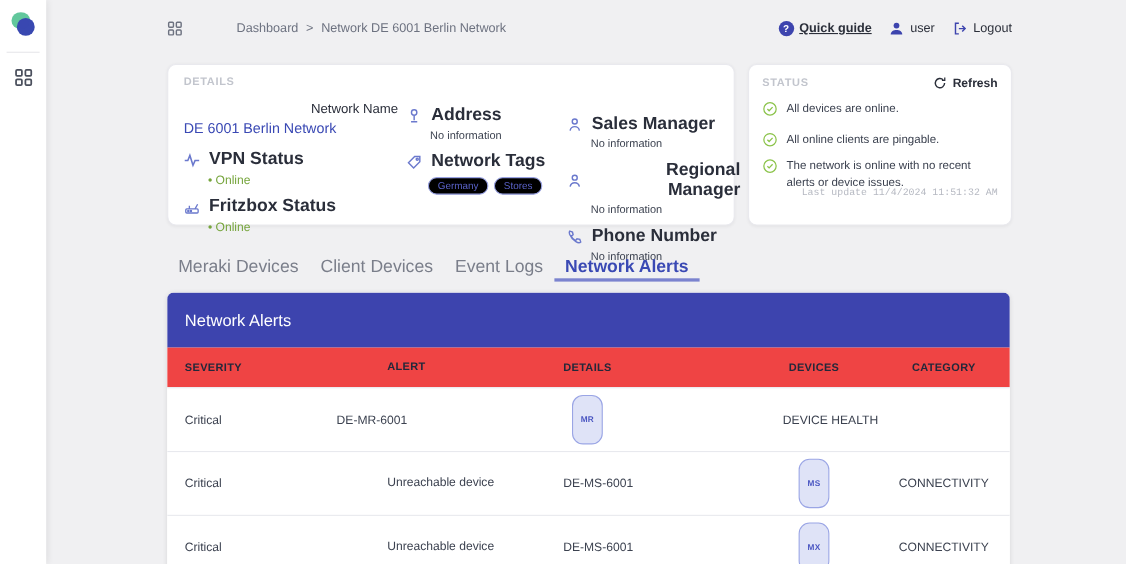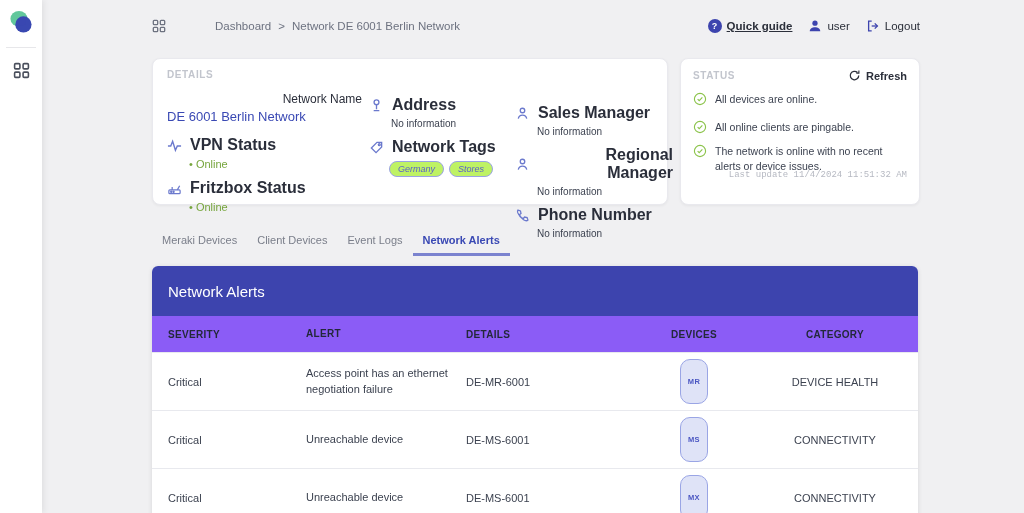--- a/index.html
+++ b/index.html
@@ -54,57 +54,57 @@
   .nn-label { font-size:12px; font-weight:400; color:#2a2e3a;text-align:right; }
   .nn-value { font-size:13px; font-weight:400; color:#3a49b4; margin-top:3px; }
   .field { margin-bottom:9px; }
   .field-head { display:flex; align-items:center; gap:8px; }
   .field-icon { color:#6b79cd; flex:0 0 auto; }
   .field-label { font-size:16px; font-weight:700; color:#2a2e3a;text-align:right; }
   .field-value { font-size:10px; color:#3c4250; margin:4px 0 0 22px; }
   .status-online { font-size:11px; color:#76a53c; margin:4px 0 0 22px; }
   .tags-row { display:flex; gap:5px; margin:5px 0 0 20px; }
   .tag-pill {
-    font-size:9px; color:#5a62c8; background:#bef264; border:1px solid #9aa3e3;
-    border-radius:9px; padding:2px 8px; cursor:pointer;font-style:italic;
+    font-size:9px; color:#5a62c8; background:#000000; border:1px solid #9aa3e3;
+    border-radius:9px; padding:2px 8px; cursor:pointer;
   }
   .vpn-block { margin-top:12px; }
 
   .status-card { left:680px; top:58px; width:240px; height:147px; padding:10px 12px; }
   .status-head { display:flex; align-items:center; justify-content:space-between; }
   .refresh-btn { display:flex; align-items:center; gap:5px; font-size:11px; font-weight:600; color:#2b2f3a; cursor:pointer; }
   .status-items { margin-top:9px; }
   .status-item { display:flex; align-items:flex-start; gap:8px; margin-bottom:9px; }
   .status-item .txt { font-size:10.5px; line-height:1.35; color:#3c4250; padding-top:1px; }
   .check-ic { flex:0 0 auto; margin-top:1px; }
   .last-update { position:absolute; right:12px; bottom:24px; font-size:9px; color:#b6b9c2;font-family:Liberation Mono, monospace; }
 
   
   .tabs { position:absolute; left:152px; top:230px; display:flex; height:26px; }
   .tab {
-    padding:4px 10px; font-size:11px; color:#7a7e8a; cursor:pointer;
+    padding:4px 10px; font-size:16px; color:#7a7e8a; cursor:pointer;
     border-bottom:3px solid transparent; white-space:nowrap;
   }
   .tab.active { color:#3a49b4; font-weight:700; border-bottom-color:#7b83cf; }
 
   
   .panel {
     position:absolute; left:152px; top:266px; width:766px;
     border-radius:6px; overflow:hidden; background:#fff;
     box-shadow:0 1px 5px rgba(0,0,0,.10);
   }
   .panel-banner {
     height:50px; background:var(--primary,#3d44ae); color:#fff;
     display:flex; align-items:center; padding-left:16px; font-size:15px;
   }
   .t-row { display:flex; align-items:center; min-height:36px; }
-  .t-head { background:#8b5cf6; font-size:10px; font-weight:700; color:#23283a; letter-spacing:.3px; }
+  .t-head { background:#ef4444; font-size:10px; font-weight:700; color:#23283a; letter-spacing:.3px; }
   .t-body-row { background:#fff; border-top:1px solid #e8e9ee; font-size:11px; color:#3c4250; padding:6px 0; }
   .col-severity { width:154px; padding-left:16px; }
-  .col-alert { width:160px; padding-right:12px; line-height:1.45; }
+  .col-alert { width:160px; padding-right:12px; line-height:1.45;margin-left:46px; }
   .col-details { width:170px; }
   .col-devices { width:116px; text-align:center; }
   .col-category { flex:1; text-align:center; }
   .dev-badge {
     display:inline-block; padding:17px 7px; border-radius:10px;
     background:#dfe3f7; border:1px solid #9aa5e5; color:#4a56c2;
     font-size:7.5px; font-weight:700; letter-spacing:.3px; cursor:pointer;text-align:center;
   }
 </style>
 </head>
@@ -301,21 +301,20 @@
   <div class="t-row t-head">
     <div class="col-severity">SEVERITY</div>
     <div class="col-alert">ALERT</div>
     <div class="col-details">DETAILS</div>
     <div class="col-devices">DEVICES</div>
     <div class="col-category">CATEGORY</div>
   </div>
 
   <div class="t-row t-body-row">
     <div class="col-severity">Critical</div>
-    <div class="col-alert">Access point has an ethernet negotiation failure</div>
     <div class="col-details">DE-MR-6001</div>
     <div class="col-devices"><span class="dev-badge">MR</span></div>
     <div class="col-category">DEVICE HEALTH</div>
   </div>
 
   <div class="t-row t-body-row">
     <div class="col-severity">Critical</div>
     <div class="col-alert">Unreachable device</div>
     <div class="col-details">DE-MS-6001</div>
     <div class="col-devices"><span class="dev-badge">MS</span></div>

